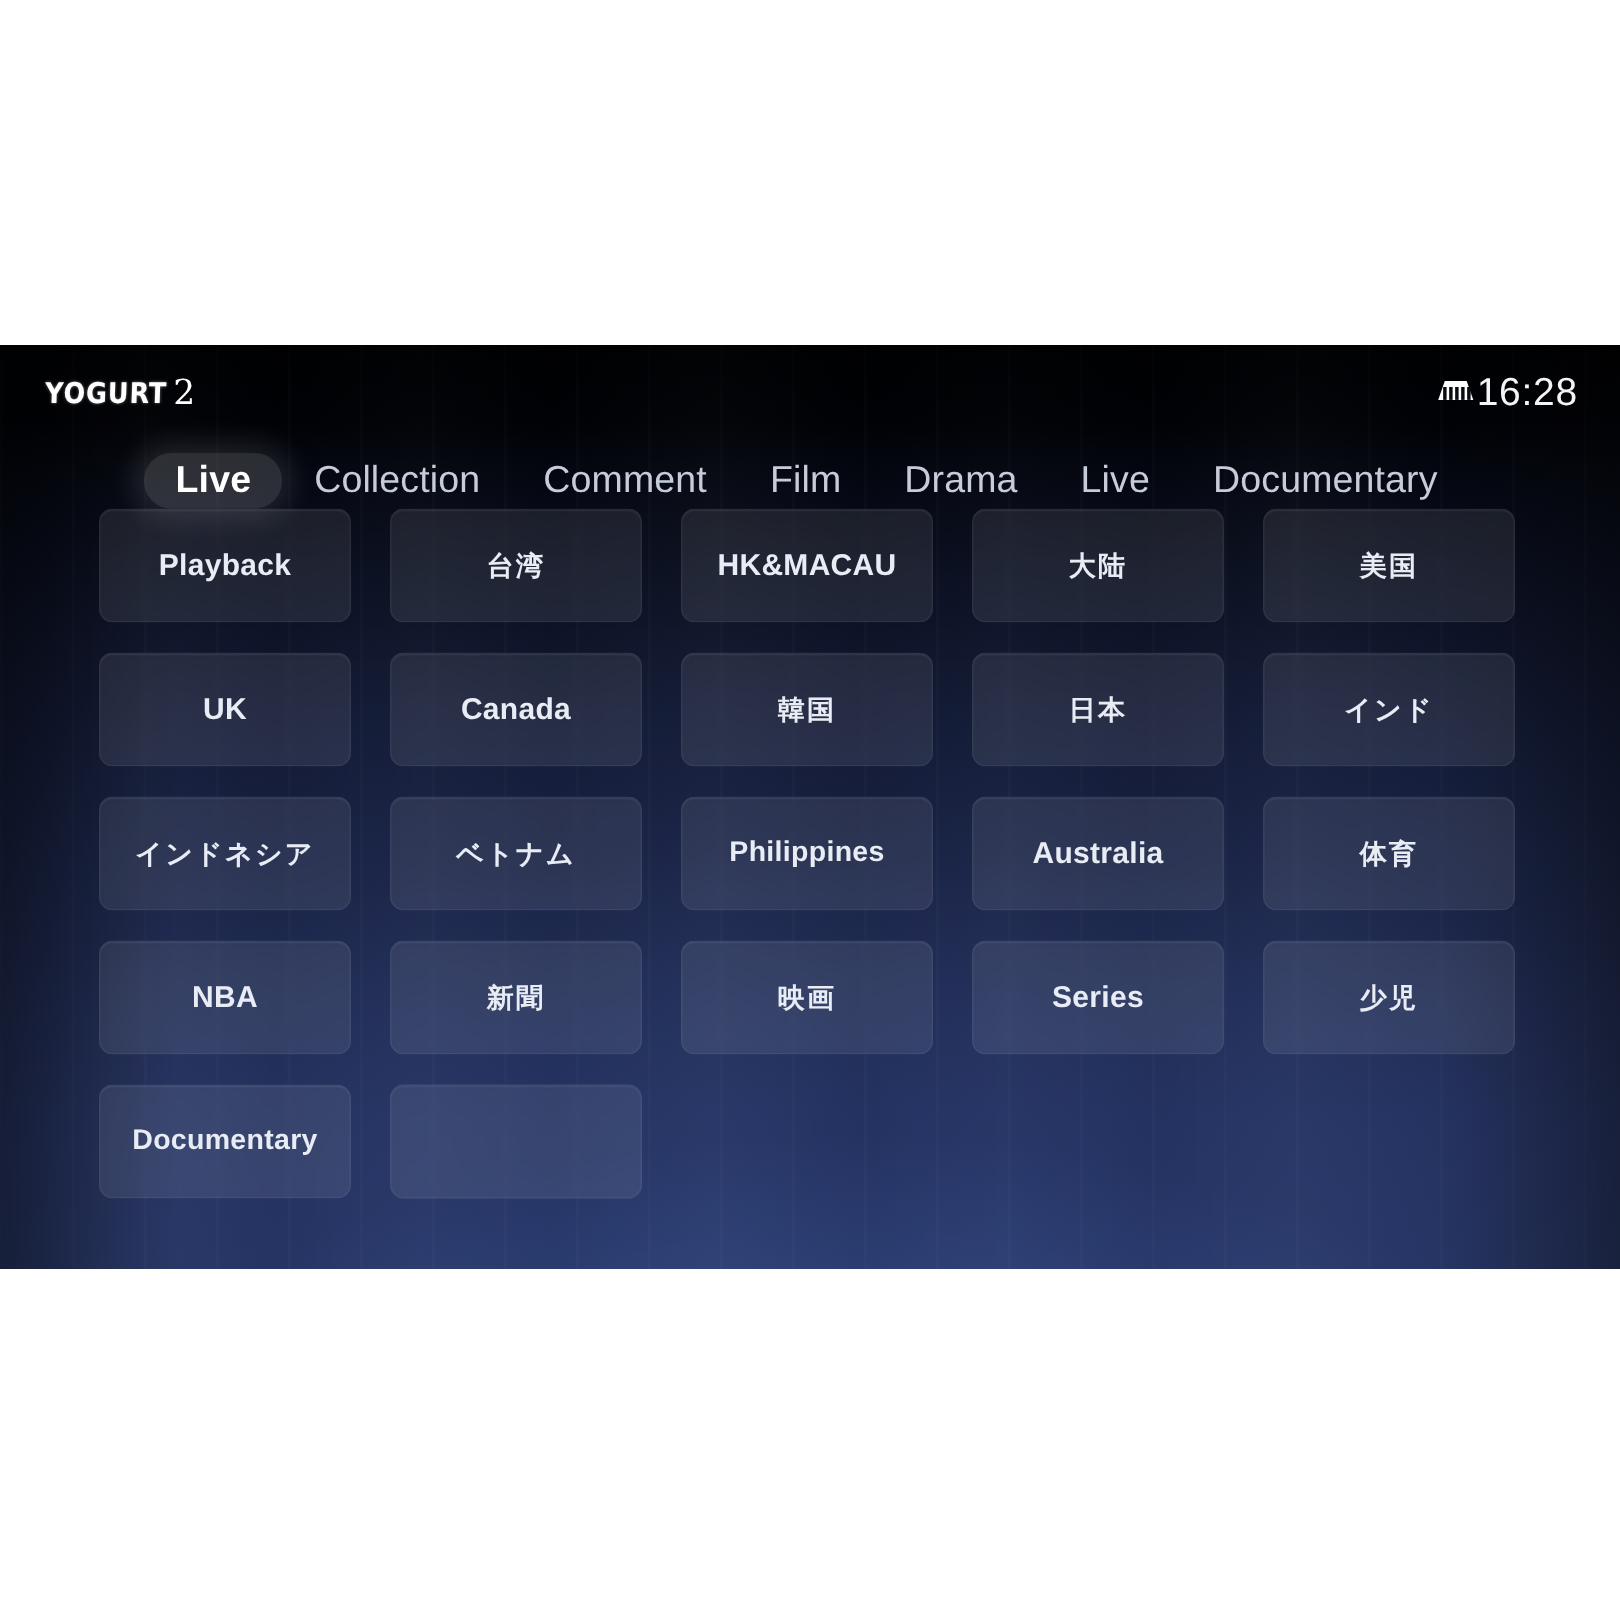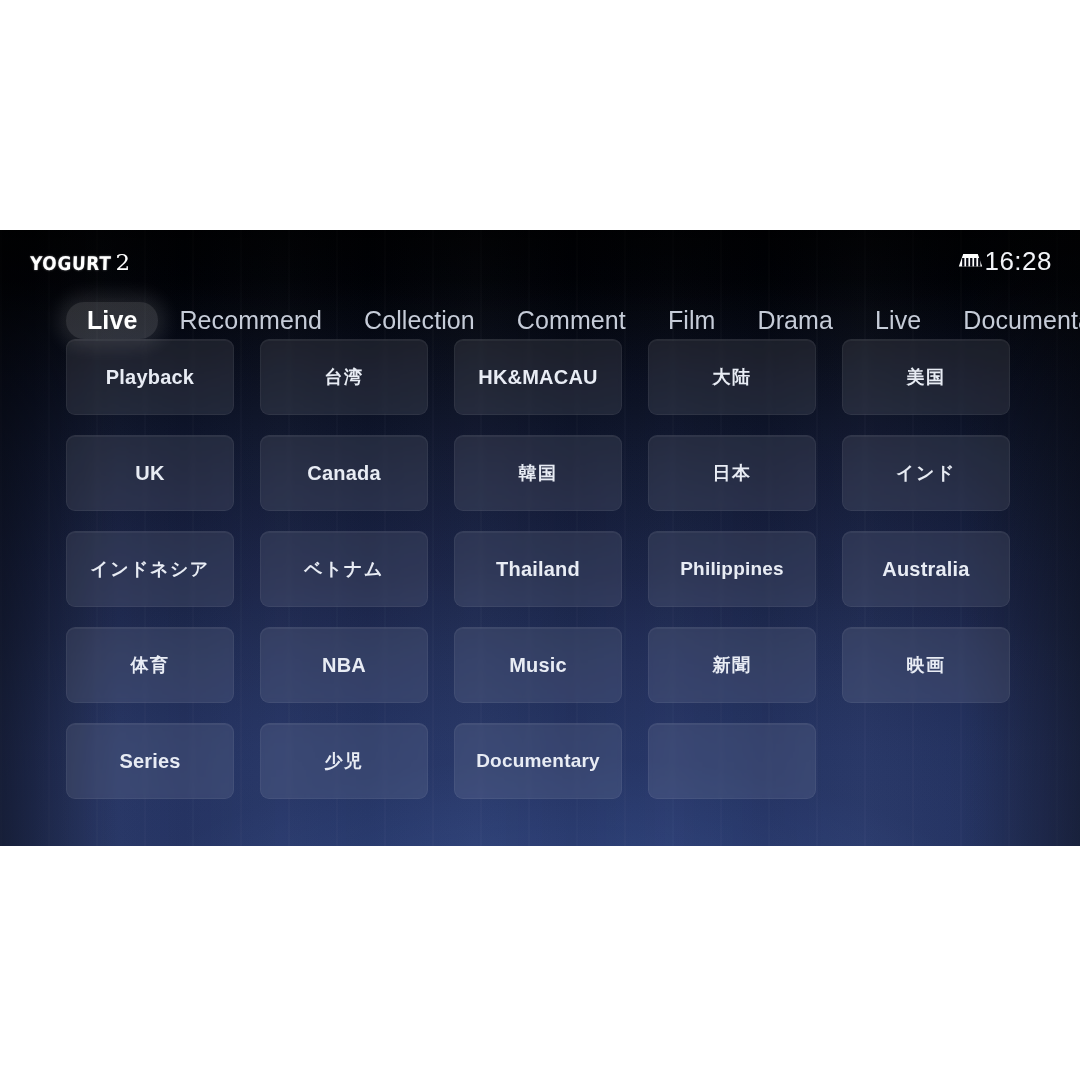--- a/index.html
+++ b/index.html
@@ -133,21 +133,21 @@
   }
 
   
   .nav-tabs {
     position: absolute;
     left: 0; top: 62px;
     width: 888px;
     height: 56px;
     display: flex;
     align-items: center;
-    padding-left: 66px;
+    padding-left: 96px;
     box-sizing: border-box;
     z-index: 5;
   }
   .tab {
     color: #c6ccd8;
     font-size: 25px;
     font-weight: 400;
     padding: 4px 21px;
     border-radius: 18px;
     white-space: nowrap;
@@ -225,21 +225,20 @@
             <rect x="17.1" y="10.0" width="2.3" height="8.6" fill="#0a0c14"></rect>
             <rect x="21.1" y="10.0" width="2.3" height="8.6" fill="#0a0c14"></rect>
           </svg>
         </span>
         <span class="clock">16:28</span>
       </div>
     </div>
 
     <nav class="nav-tabs" id="nav-tabs">
         <div class="tab is-active">Live</div>
-        <div class="tab">Recommend</div>
         <div class="tab">Collection</div>
         <div class="tab">Comment</div>
         <div class="tab">Film</div>
         <div class="tab">Drama</div>
         <div class="tab">Live</div>
         <div class="tab">Documentary</div>
       </nav>
 
     <div class="grid-viewport">
       <div class="grid" id="tile-grid">
@@ -248,26 +247,24 @@
           <div class="tile">HK&amp;MACAU</div>
           <div class="tile tile-cjk">大陆</div>
           <div class="tile tile-cjk">美国</div>
           <div class="tile">UK</div>
           <div class="tile">Canada</div>
           <div class="tile tile-cjk">韓国</div>
           <div class="tile tile-cjk">日本</div>
           <div class="tile tile-cjk">インド</div>
           <div class="tile tile-cjk">インドネシア</div>
           <div class="tile tile-cjk">ベトナム</div>
-          <div class="tile">Thailand</div>
           <div class="tile tile-sm">Philippines</div>
           <div class="tile">Australia</div>
           <div class="tile tile-cjk">体育</div>
           <div class="tile">NBA</div>
-          <div class="tile">Music</div>
           <div class="tile tile-cjk">新聞</div>
           <div class="tile tile-cjk">映画</div>
           <div class="tile">Series</div>
           <div class="tile tile-cjk">少児</div>
           <div class="tile tile-sm">Documentary</div>
           <div class="tile"></div>
         </div>
     </div>
 
   </div>

